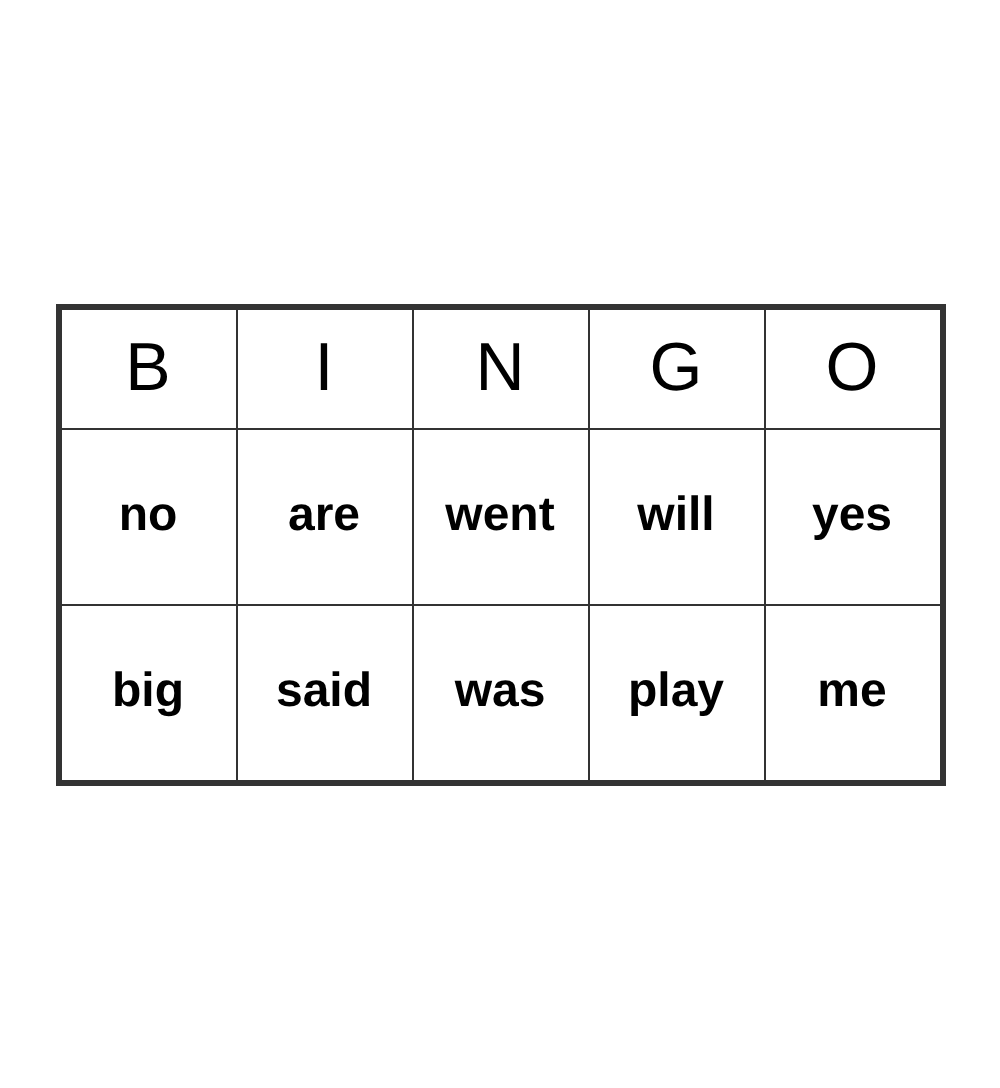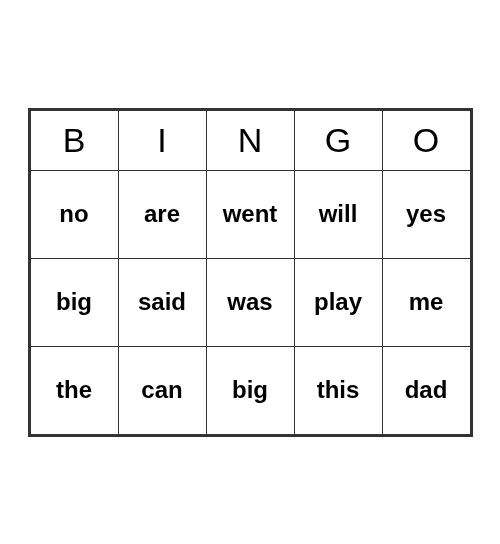--- a/index.html
+++ b/index.html
@@ -71,22 +71,15 @@
           <td>will</td>
           <td>yes</td>
         </tr>
         <tr>
           <td>big</td>
           <td>said</td>
           <td>was</td>
           <td>play</td>
           <td>me</td>
         </tr>
-        <tr>
-          <td>the</td>
-          <td>can</td>
-          <td>big</td>
-          <td>this</td>
-          <td>dad</td>
-        </tr>
       </tbody>
   </table>
 </div>
 
 </body></html>

